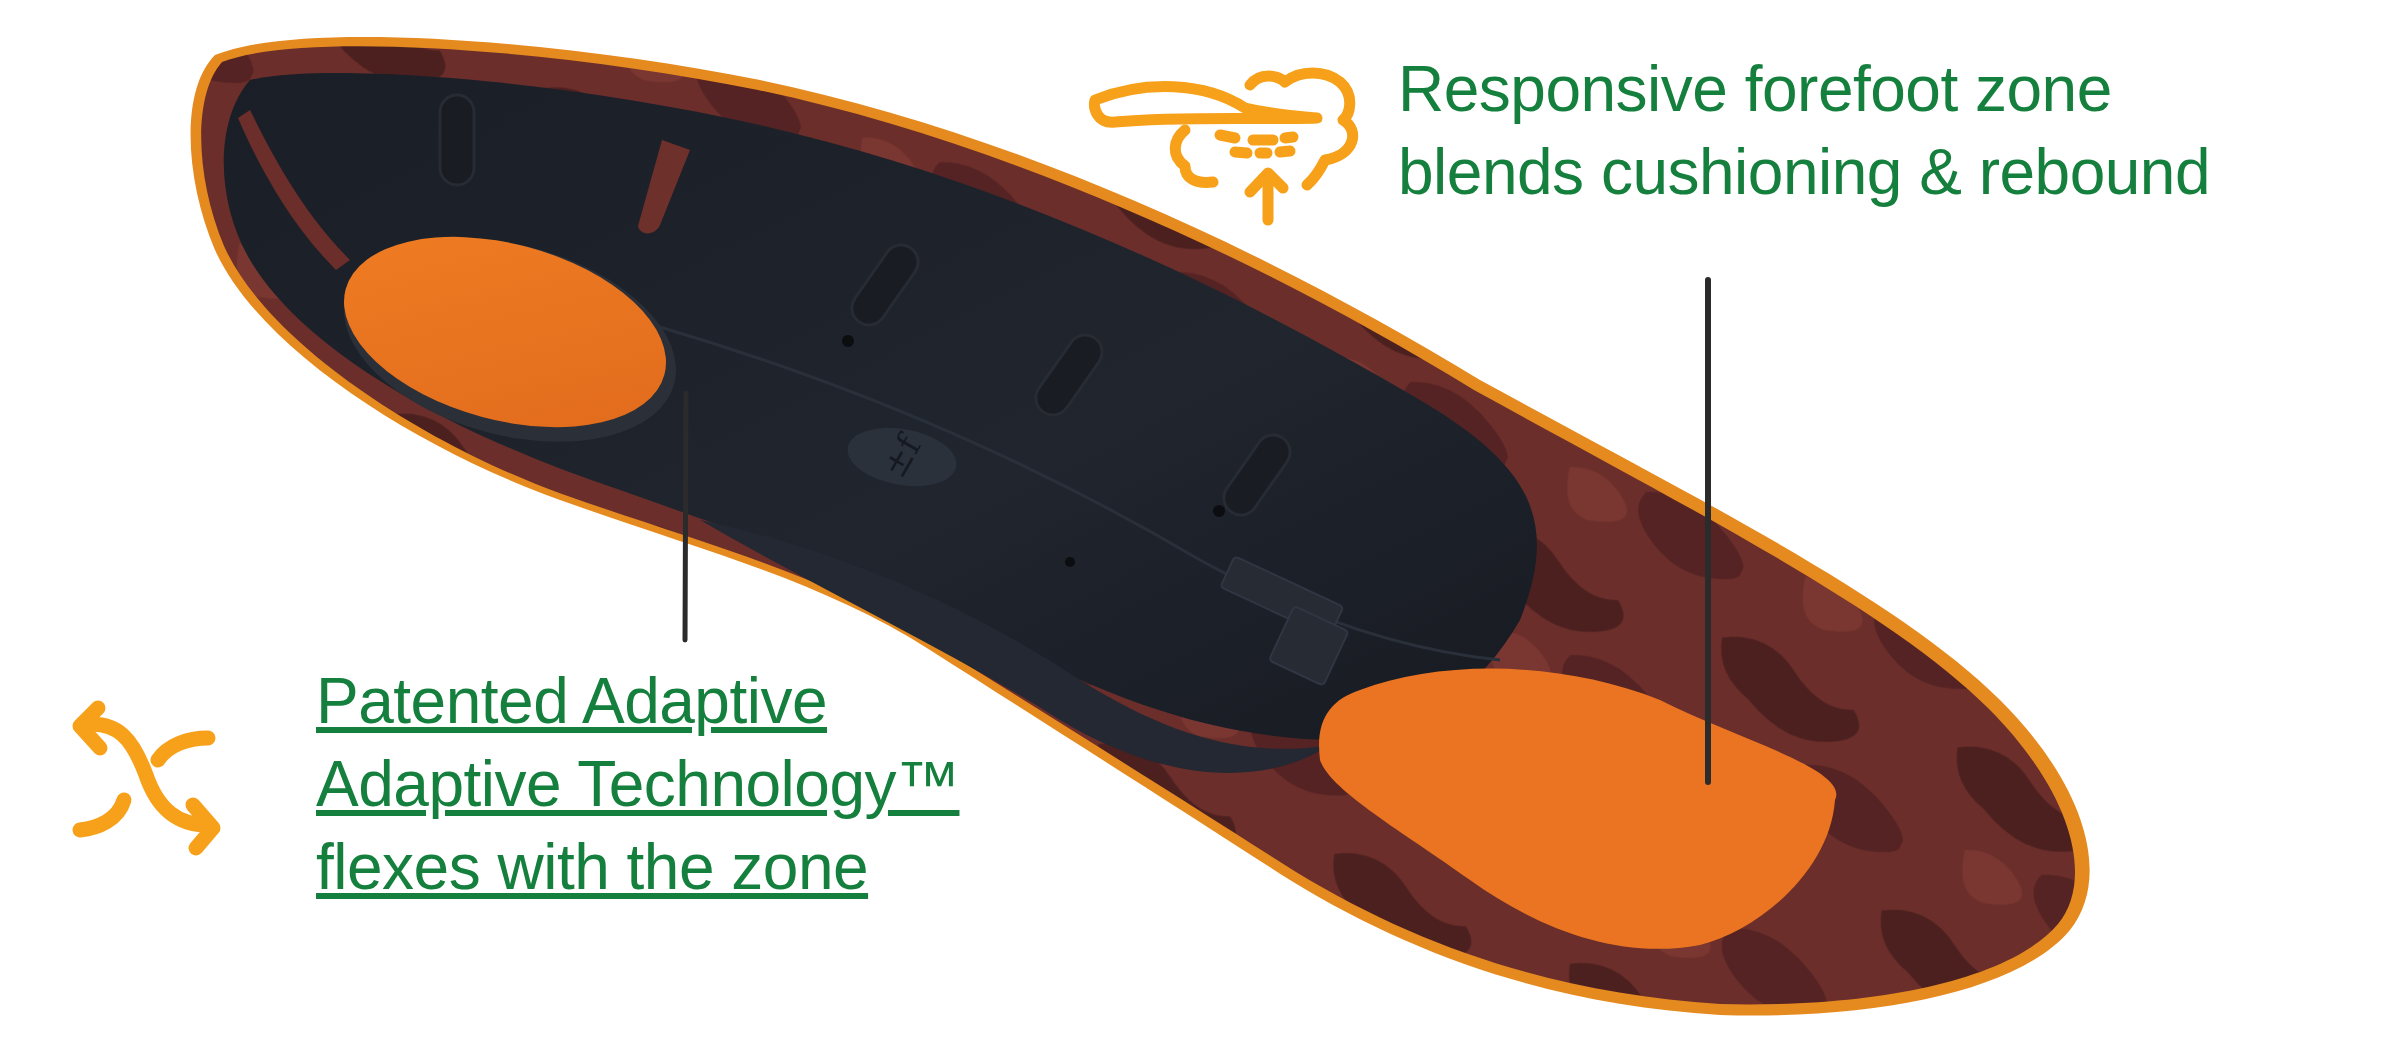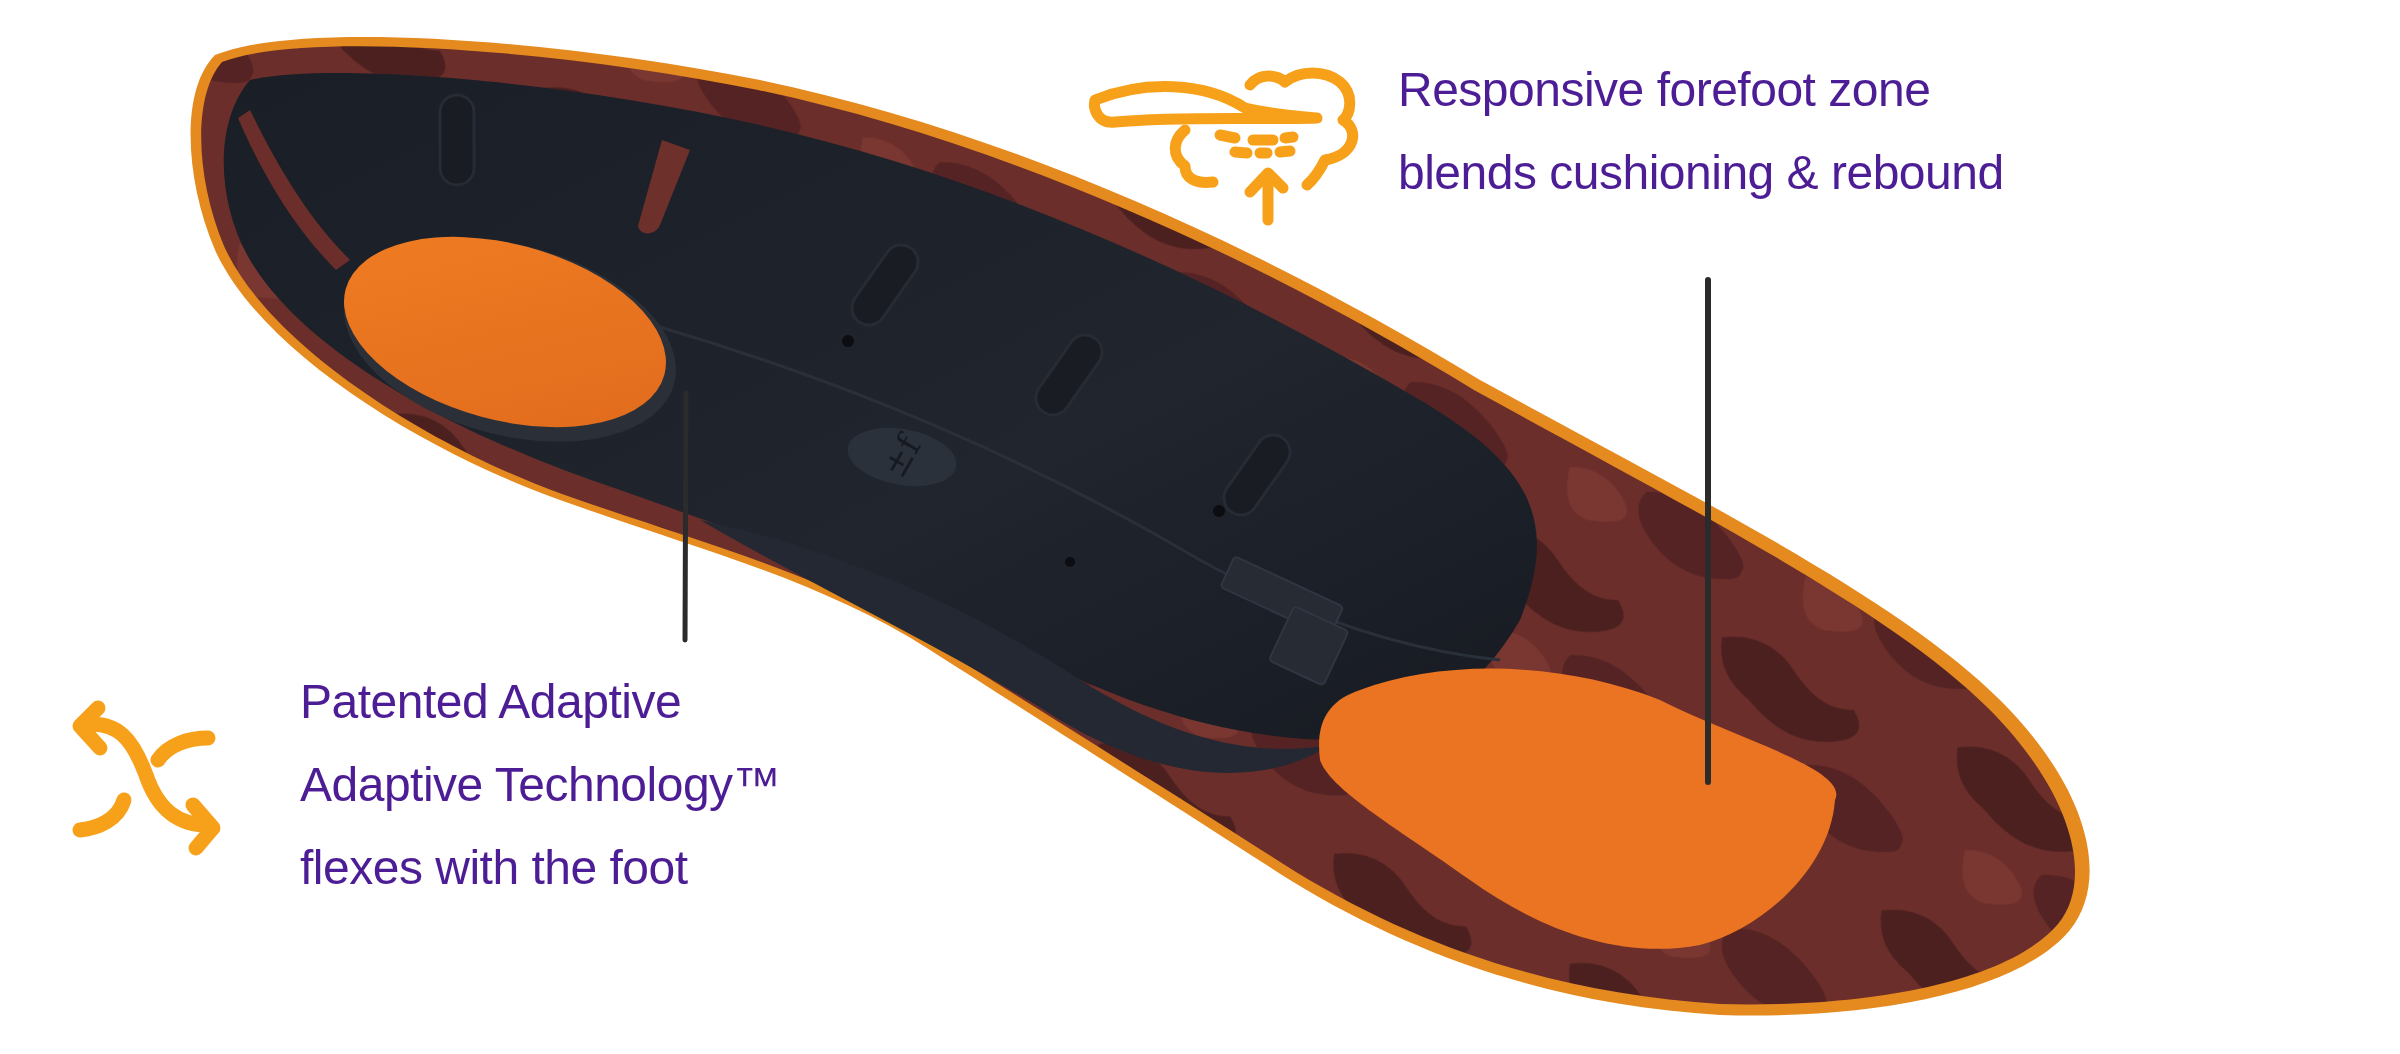--- a/index.html
+++ b/index.html
@@ -21,29 +21,29 @@
       width: 2400px; height: 1054px;
     }
     .insole-svg {
       position: absolute;
       left: 0; top: 0;
       width: 2400px; height: 1054px;
     }
     .callout-text {
       position: absolute;
       font-family: "Liberation Sans", sans-serif;
-      font-size: 48px;
+      font-size: 64px;
       line-height: 83px;
       letter-spacing: -0.5px;
-      color: #4c1d95;
+      color: #15803d;
       white-space: nowrap;
     }
     .callout-text span { display: block; }
     #forefoot-text { left: 1398px; top: 48px; }
-    #act-text { left: 300px; top: 660px; }
+    #act-text { left: 316px; top: 660px; text-decoration: underline; }
     .icon-svg { position: absolute; overflow: visible; }
     #cushion-icon { left: 1085px; top: 60px; width: 290px; height: 150px; }
     #flex-icon { left: 58px; top: 700px; width: 160px; height: 160px; }
   </style>
 </head>
 <body>
 
 <div class="stage">
 
   <svg class="insole-svg" viewBox="0 0 2400 1054" xmlns="http://www.w3.org/2000/svg">
@@ -172,16 +172,16 @@
   </svg>
 
   <div id="forefoot-text" class="callout-text">
     <span>Responsive forefoot zone</span>
     <span>blends cushioning &amp; rebound</span>
   </div>
 
   <div id="act-text" class="callout-text">
     <span>Patented Adaptive</span>
     <span>Adaptive Technology™</span>
-    <span>flexes with the foot</span>
+    <span>flexes with the zone</span>
   </div>
 
 </div>
 
 </body></html>

